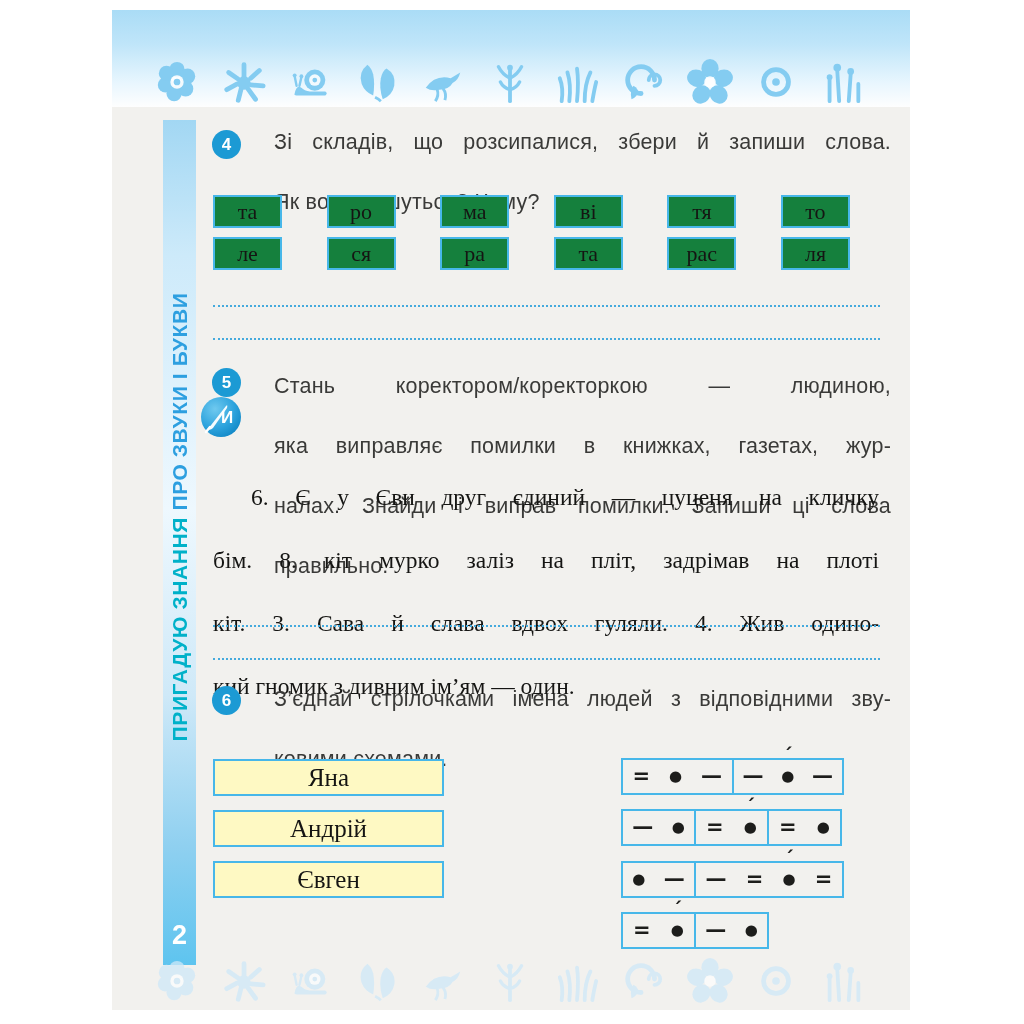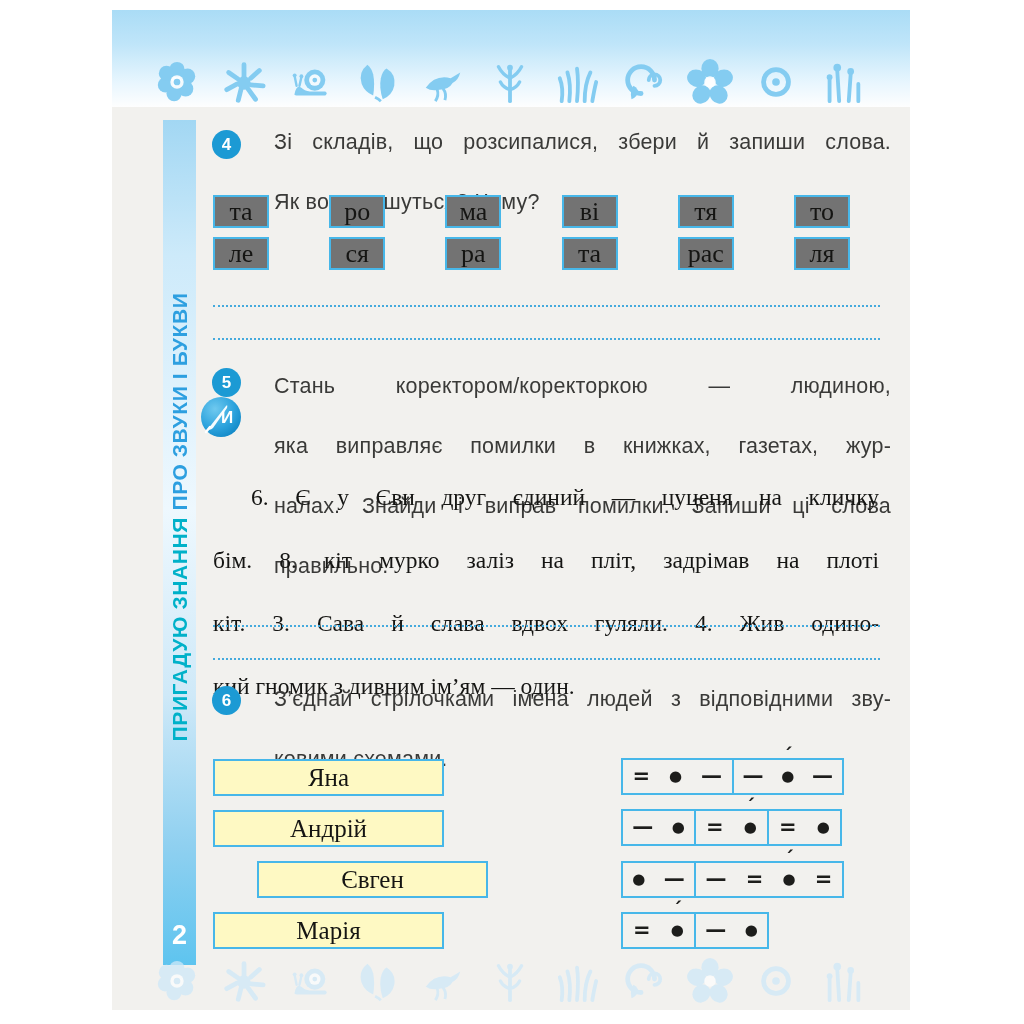--- a/index.html
+++ b/index.html
@@ -31,22 +31,22 @@
   
   .instr{position:absolute;left:162px;width:617px;color:#3a3a38;font-size:21.5px;line-height:30px;letter-spacing:.2px;}
   .jline{text-align:justify;}
   .jline::after{content:"";display:inline-block;width:100%;height:0;}
   
   .serif{font-family:"Liberation Serif","DejaVu Serif",serif;color:#151513;}
   .para{position:absolute;left:101px;width:666px;font-size:23.5px;line-height:31.5px;}
   .indent{text-indent:38px;}
   
   .sylrow{position:absolute;left:101px;width:637px;display:flex;justify-content:space-between;}
-  .sbox{width:56px;height:33px;background:#737373;border:2px solid #47b7e9;box-sizing:border-box;
-        display:flex;align-items:center;justify-content:center;font-size:26px;}
+  .sbox{width:69px;height:33px;background:#15803d;border:2px solid #47b7e9;box-sizing:border-box;
+        display:flex;align-items:center;justify-content:center;font-size:22px;}
   
   .wline{position:absolute;left:101px;width:667px;height:0;border-top:2px dotted #45aadd;}
   
   .cicon{position:absolute;left:88px;top:289px;width:42px;height:42px;}
   
   .nbox{position:absolute;left:101px;width:231px;height:37px;background:#fef9c3;border:2px solid #47b7e9;
         box-sizing:border-box;display:flex;align-items:center;justify-content:center;font-size:25px;}
   
   #schemes{position:absolute;left:509px;top:651px;}
   .srow{position:absolute;left:0;display:flex;}
@@ -252,22 +252,21 @@
       <div class="wline" style="top:551px;"></div>
 
       <div class="badge" style="left:100px;top:579px;">6</div>
       <div class="instr" style="top:577px;">
         <div class="jline">З’єднай стрілочками імена людей з відповідними зву-</div>
         <div>ковими схемами.</div>
       </div>
 
       <div class="nbox serif" style="top:652px;">Яна</div>
       <div class="nbox serif" style="top:703px;">Андрій</div>
-      <div class="nbox serif" style="top:754px;margin-left:44px;">Євген</div>
-      <div class="nbox serif" style="top:805px;">Марія</div>
+      <div class="nbox serif" style="top:754px;">Євген</div>
 
       <div id="schemes">
           <div class="srow">
             <div class="scell" style="width: 112.5px;">
               <span class="ssym">=</span>
               <span class="ssym dot">●</span>
               <span class="ssym">—</span>
             </div>
             <div class="scell" style="width: 112.5px;">
               <span class="ssym">—</span>

